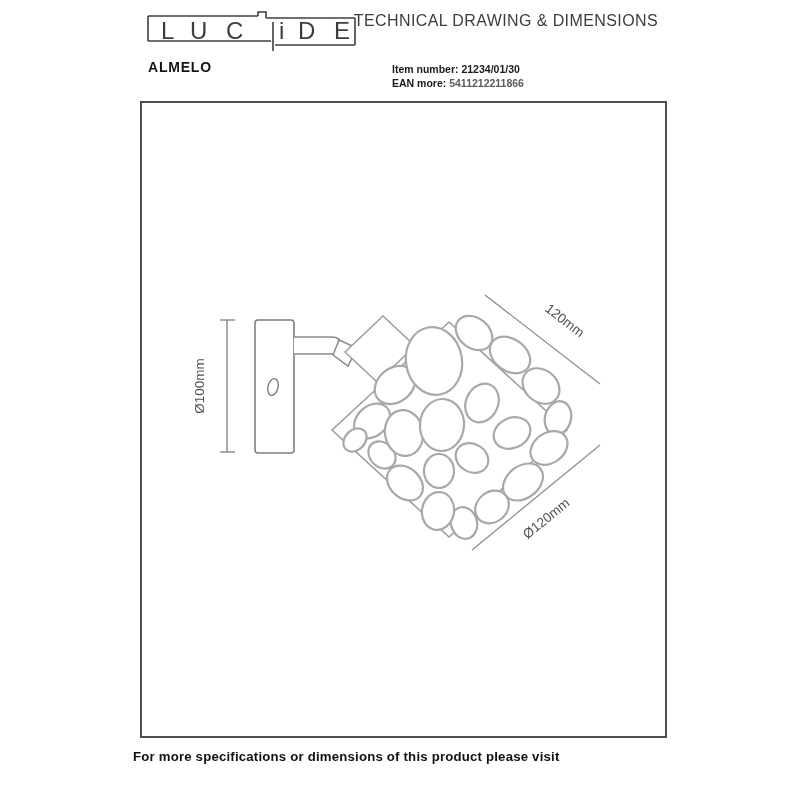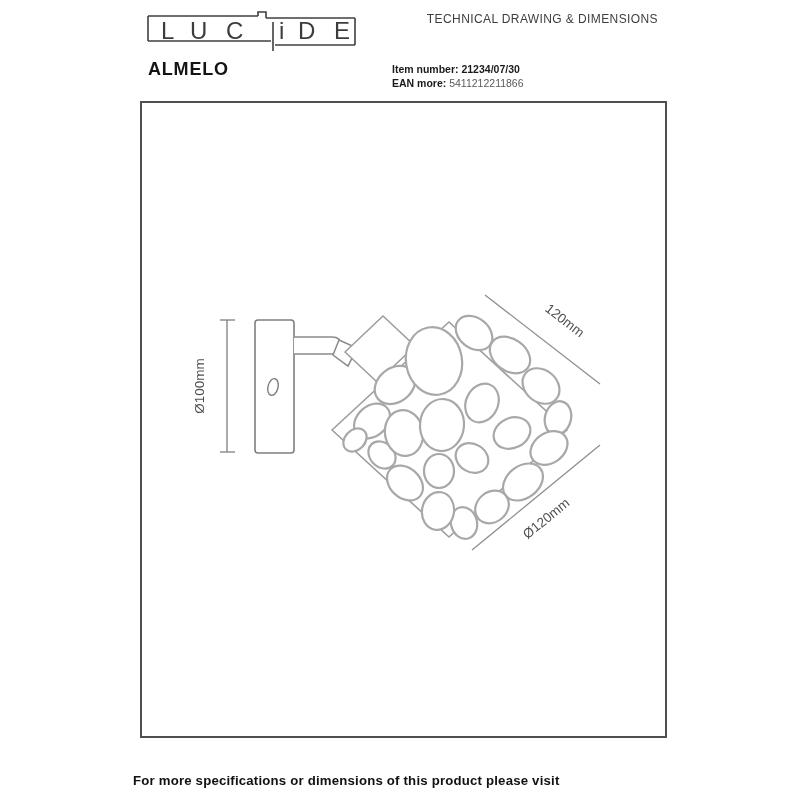--- a/index.html
+++ b/index.html
@@ -6,39 +6,39 @@
   html,body { background:#ffffff; }
   body { font-family:"Liberation Sans", sans-serif; }
   .page {
     position:relative; width:800px; height:800px; background:#fff;
     overflow:hidden; margin:0 auto;
   }
   
   .logo-svg { position:absolute; left:146px; top:10px; }
   .doc-type {
     position:absolute; top:12px; right:142px;
-    font-size:12px; letter-spacing:0.4px; color:#3d3d3d; font-weight:400;
+    font-size:16px; letter-spacing:0.4px; color:#3d3d3d; font-weight:400;
   }
   .product-name {
     position:absolute; left:148px; top:59px;
-    font-size:18px; font-weight:bold; color:#141414; letter-spacing:0.8px;
+    font-size:14px; font-weight:bold; color:#141414; letter-spacing:0.8px;
   }
   .product-info { position:absolute; left:392px; top:62px; font-size:10.5px; line-height:14px; color:#1d1d1d; }
   .info-line .lbl { font-weight:bold; color:#1a1a1a; }
   .info-line .val-bold { font-weight:bold; color:#1a1a1a; }
-  .info-line .val-gray { font-weight:400; color:#5a5a5a;margin-top:13px; }
+  .info-line .val-gray { font-weight:700; color:#5a5a5a;margin-top:13px; }
   
   .drawing-frame {
     position:absolute; left:140px; top:101px; width:527px; height:637px;
     border:2px solid #4f4f4f; background:#fff;
   }
   .drawing-svg { position:absolute; left:0; top:0; }
   .dim-text { font-size:13.5px; fill:#4f4f4f; font-family:"Liberation Sans", sans-serif; }
   
-  .footer { position:absolute; left:133px; top:749px; color:#111;margin-top:24px; }
+  .footer { position:absolute; left:133px; top:749px; color:#111; }
   .footer-note { font-size:13.2px; font-weight:bold; letter-spacing:0.2px; }
   .footer-site { font-size:19.5px; font-weight:bold; letter-spacing:0.4px; margin-top:1px; }
 </style>
 </head>
 <body>
 
 <div class="page">
 
   <svg class="logo-svg" width="214" height="46" viewBox="0 0 214 46">
     <g stroke="#3f3f3f" stroke-width="1.6" fill="none">
@@ -61,21 +61,21 @@
     </g>
   </svg>
 
   <div class="doc-type">TECHNICAL DRAWING &amp; DIMENSIONS</div>
 
   <div class="product-name">ALMELO</div>
 
   <div class="product-info">
     <div class="info-line">
       <span class="lbl">Item number:</span>
-      <span class="val-bold">21234/07/30</span>
+      <span class="val-bold">21234/01/30</span>
     </div>
     <div class="info-line">
       <span class="lbl">EAN more:</span>
       <span class="val-gray">5411212211866</span>
     </div>
   </div>
 
   <div class="drawing-frame">
     <svg class="drawing-svg" width="523" height="633" viewBox="0 0 523 633">
 

